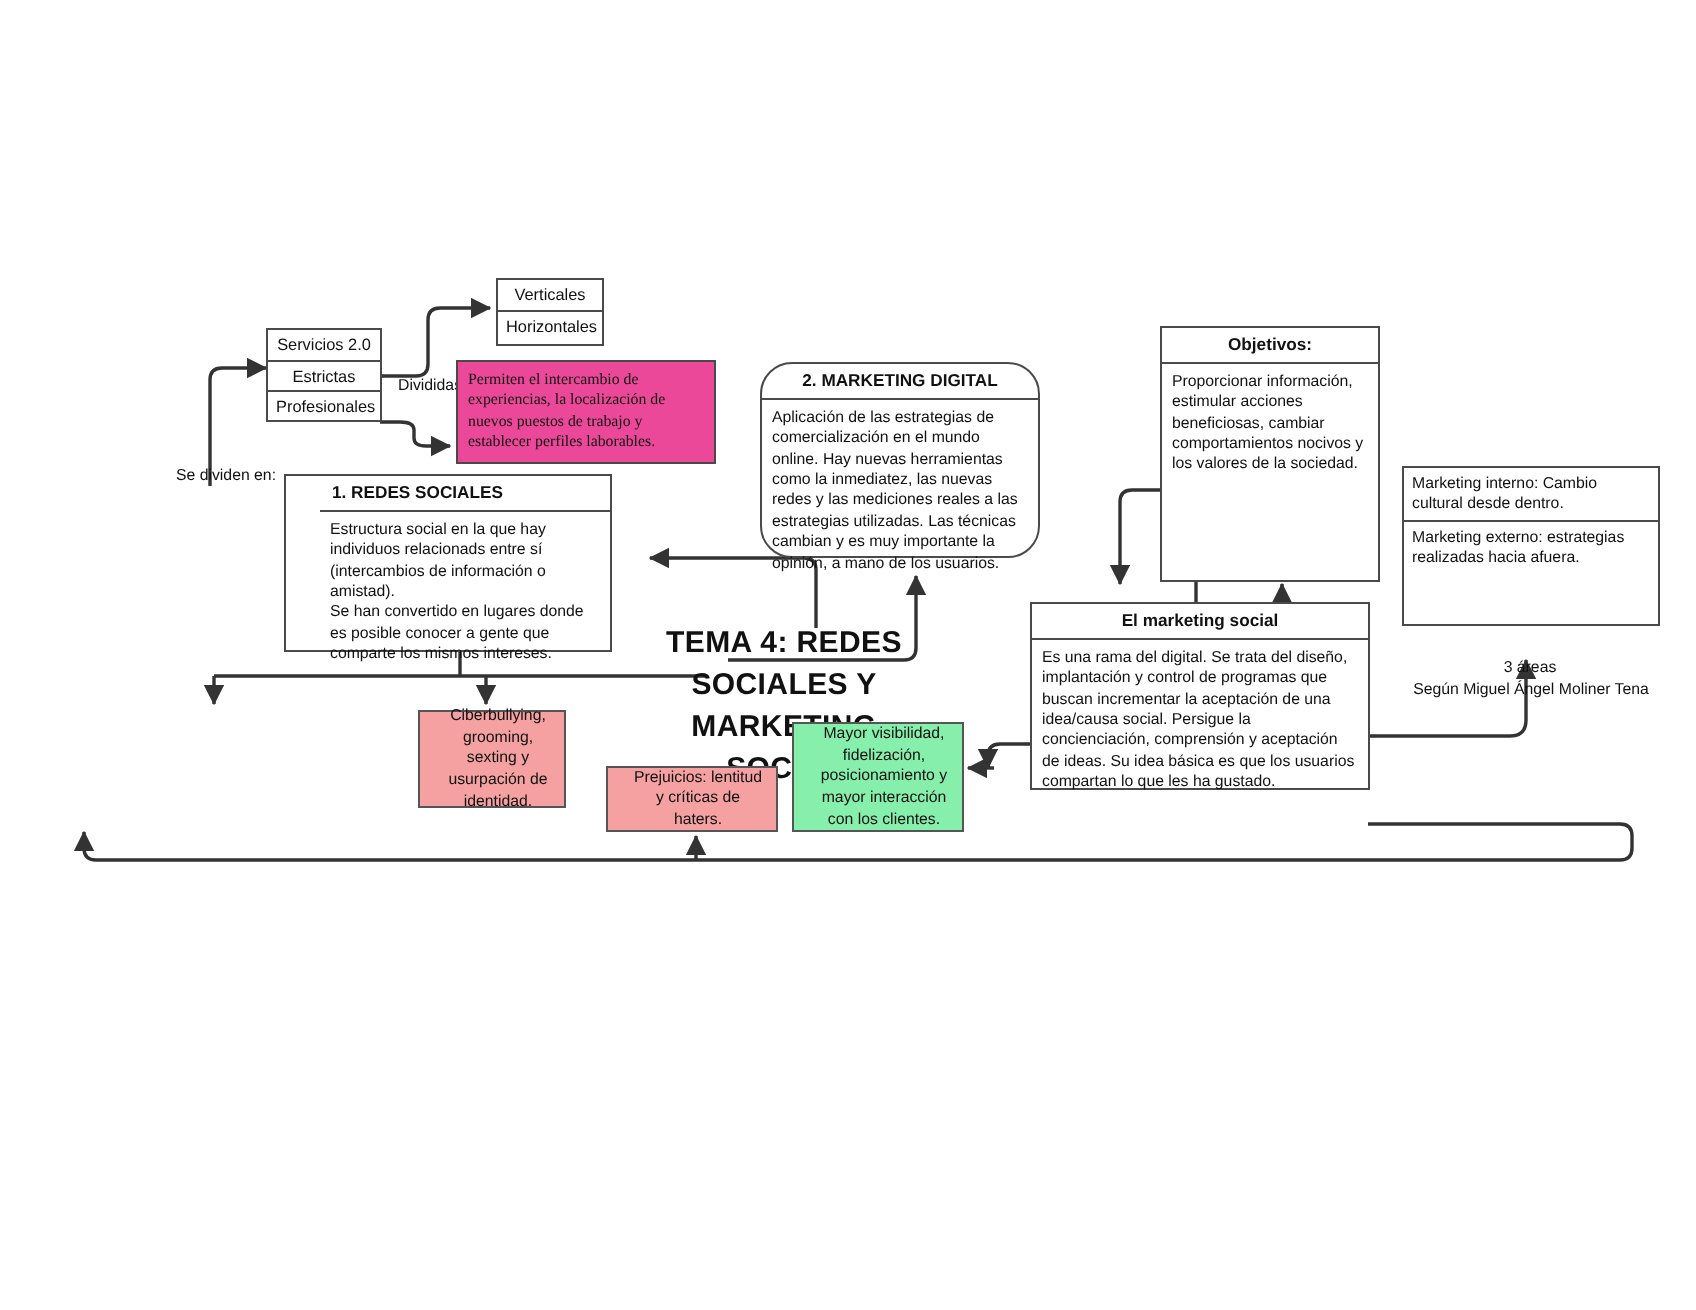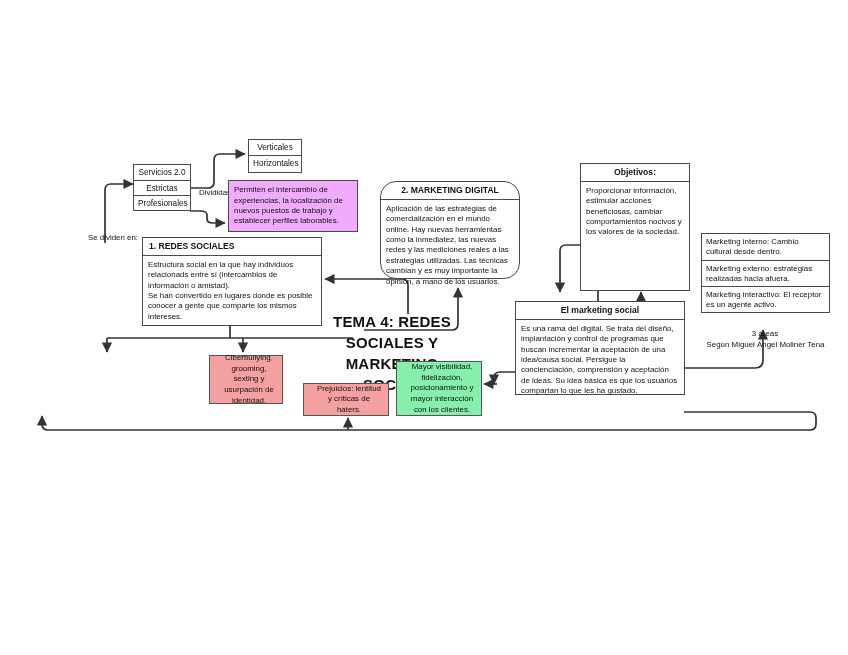--- a/index.html
+++ b/index.html
@@ -4,23 +4,23 @@
 <style>
   html,body{margin:0;padding:0;background:#ffffff;}
   body{width:848px;height:655px;position:relative;overflow:hidden;
        font-family:"Liberation Sans",sans-serif;color:#111;}
   #canvas{position:absolute;left:0;top:0;width:848px;height:655px;}
   .svglayer{position:absolute;left:0;top:0;width:848px;height:655px;pointer-events:none;}
   .box{position:absolute;box-sizing:border-box;border:1.3px solid #4a4a4a;background:#fff;}
   .box .hdr{box-sizing:border-box;border-bottom:1.3px solid #4a4a4a;text-align:center;
             font-weight:bold;font-size:8.6px;padding:3px 2px;line-height:1.25;}
   .box .body{box-sizing:border-box;padding:4px 5px;font-size:7.9px;line-height:1.32;}
-  .plainbox{position:absolute;box-sizing:border-box;border:1.3px solid #4a4a4a;background:#f0abfc;
-            text-align:center;font-size:8.2px;display:flex;align-items:center;justify-content:center;
-            line-height:1.25;padding:2px;}
+  .plainbox{position:absolute;box-sizing:border-box;border:1.3px solid #4a4a4a;background:#ec4899;
+            text-align:center;font-size:8.2px;display:flex;align-items:flex-start;justify-content:center;
+            line-height:1.25;padding:2px;font-family:Liberation Serif, serif;}
   .stack{position:absolute;box-sizing:border-box;border:1.3px solid #4a4a4a;background:#fff;}
   .stack .row{box-sizing:border-box;border-bottom:1.3px solid #4a4a4a;text-align:center;
               font-size:8.2px;padding:3px 4px;line-height:1.2;}
   .stack .row:last-child{border-bottom:none;}
   .stack2{position:absolute;box-sizing:border-box;border:1.3px solid #4a4a4a;background:#fff;}
   .stack2 .row{box-sizing:border-box;border-bottom:1.3px solid #4a4a4a;
                font-size:7.9px;padding:3px 4px;line-height:1.3;}
   .stack2 .row:last-child{border-bottom:none;}
   .cbox{position:absolute;box-sizing:border-box;border:1.4px solid #555;
         font-size:7.9px;line-height:1.35;padding:4px 5px;}
@@ -87,21 +87,21 @@
 
   <div class="stack" style="left:248px;top:139px;width:54px;height:34px;">
     <div class="row" style="height:16px;">Verticales</div>
     <div class="row" style="height:16px;border-bottom:none;">Horizontales</div>
   </div>
 
   <div class="plainbox" style="left:228px;top:180px;width:130px;height:52px;text-align:left;justify-content:flex-start;padding:4px 5px;font-size:7.9px;line-height:1.32;">
     <span>Permiten el intercambio de experiencias, la localización de nuevos puestos de trabajo y establecer perfiles laborables.</span>
   </div>
 
-  <div class="box" style="left:142px;top:237px;width:180px;height:89px;">
+  <div class="box" style="left:142px;top:237px;width:164px;height:89px;padding-left:17px;">
     <div class="hdr" style="text-align:left;padding-left:6px;">1. REDES SOCIALES</div>
     <div class="body" style="white-space:pre-line;">Estructura social en la que hay individuos relacionads entre sí (intercambios de información o amistad).
 Se han convertido en lugares donde es posible conocer a gente que comparte los mismos intereses.</div>
   </div>
 
   <div class="box" style="left:380px;top:181px;width:140px;height:98px;border-radius:16px;">
     <div class="hdr">2. MARKETING DIGITAL</div>
     <div class="body">Aplicación de las estrategias de comercialización en el mundo online. Hay nuevas herramientas como la inmediatez, las nuevas redes y las mediciones reales a las estrategias utilizadas. Las técnicas cambian y es muy importante la opinión, a mano de los usuarios.</div>
   </div>
 
@@ -111,21 +111,20 @@
   </div>
 
   <div class="box" style="left:515px;top:301px;width:170px;height:94px;">
     <div class="hdr">El marketing social</div>
     <div class="body">Es una rama del digital. Se trata del diseño, implantación y control de programas que buscan incrementar la aceptación de una idea/causa social. Persigue la concienciación, comprensión y aceptación de ideas. Su idea básica es que los usuarios compartan lo que les ha gustado.</div>
   </div>
 
   <div class="stack2" style="left:701px;top:233px;width:129px;height:80px;">
     <div class="row" style="height:26.6px;">Marketing interno: Cambio cultural desde dentro.</div>
     <div class="row" style="height:26.6px;">Marketing externo: estrategias realizadas hacia afuera.</div>
-    <div class="row" style="height:26.6px;border-bottom:none;">Marketing interactivo: El receptor es un agente activo.</div>
   </div>
 
   <div class="lbl center" style="left:713px;top:329px;width:104px;">3 áreas</div>
   <div class="lbl center" style="left:688px;top:340px;width:155px;">Según Miguel Ángel Moliner Tena</div>
 
   <div class="title" style="left:330px;top:311px;width:124px;">TEMA 4: REDES SOCIALES Y MARKETING SOCIAL</div>
 
 
   <div class="cbox center" style="left:209px;top:355px;width:74px;height:49px;background:#f5a1a1;">
     <span>Ciberbullying, grooming, sexting y usurpación de identidad.</span>

